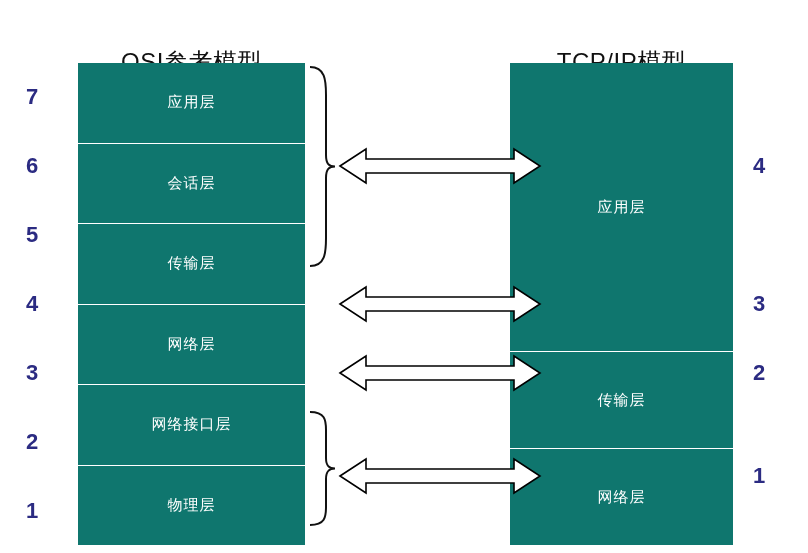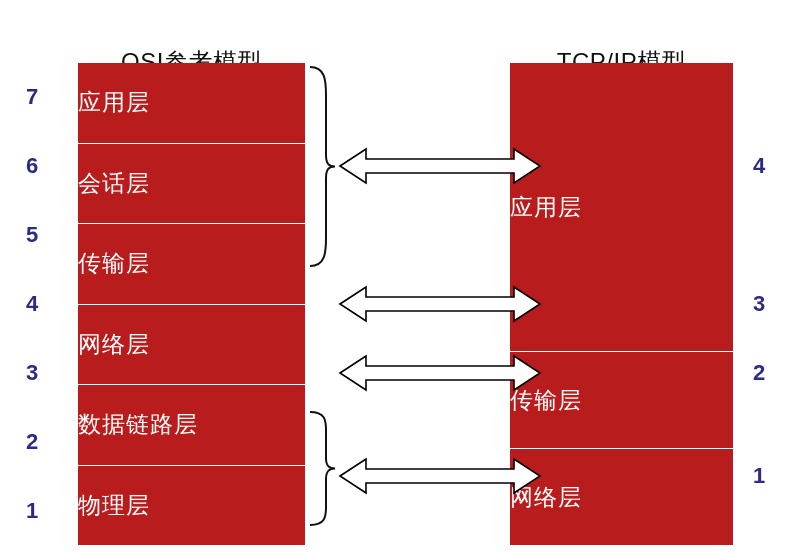--- a/index.html
+++ b/index.html
@@ -43,26 +43,26 @@
     height: 482px;
     display: flex;
     flex-direction: column;
     box-sizing: border-box;
   }
   #osi-stack { left: 78px;  width: 227px; }
   #tcp-stack { left: 510px; width: 223px; }
 
   .layer-box {
     position: relative;
-    background: #b91c1c;
+    background: #0f766e;
     color: #ffffff;
     display: flex;
     align-items: center;
-    justify-content: flex-start;
-    font-size: 23px;
+    justify-content: center;
+    font-size: 15px;
     letter-spacing: 1px;
     box-sizing: border-box;
     border-bottom: 1.5px solid #ffffff;
   }
   .layer-box:last-child { border-bottom: none; }
 
   .layer-label { pointer-events: none; }
 
   
   .num-col {
@@ -121,21 +121,21 @@
     <div class="layer-box" style="flex:1">
       <span class="layer-label">会话层</span>
     </div>
     <div class="layer-box" style="flex:1">
       <span class="layer-label">传输层</span>
     </div>
     <div class="layer-box" style="flex:1">
       <span class="layer-label">网络层</span>
     </div>
     <div class="layer-box" style="flex:1">
-      <span class="layer-label">数据链路层</span>
+      <span class="layer-label">网络接口层</span>
     </div>
     <div class="layer-box" style="flex:1">
       <span class="layer-label">物理层</span>
     </div>
   </div>
 
   <div class="stack" id="tcp-stack">
     <div class="layer-box" style="flex:3">
       <span class="layer-label">应用层</span>
     </div>

